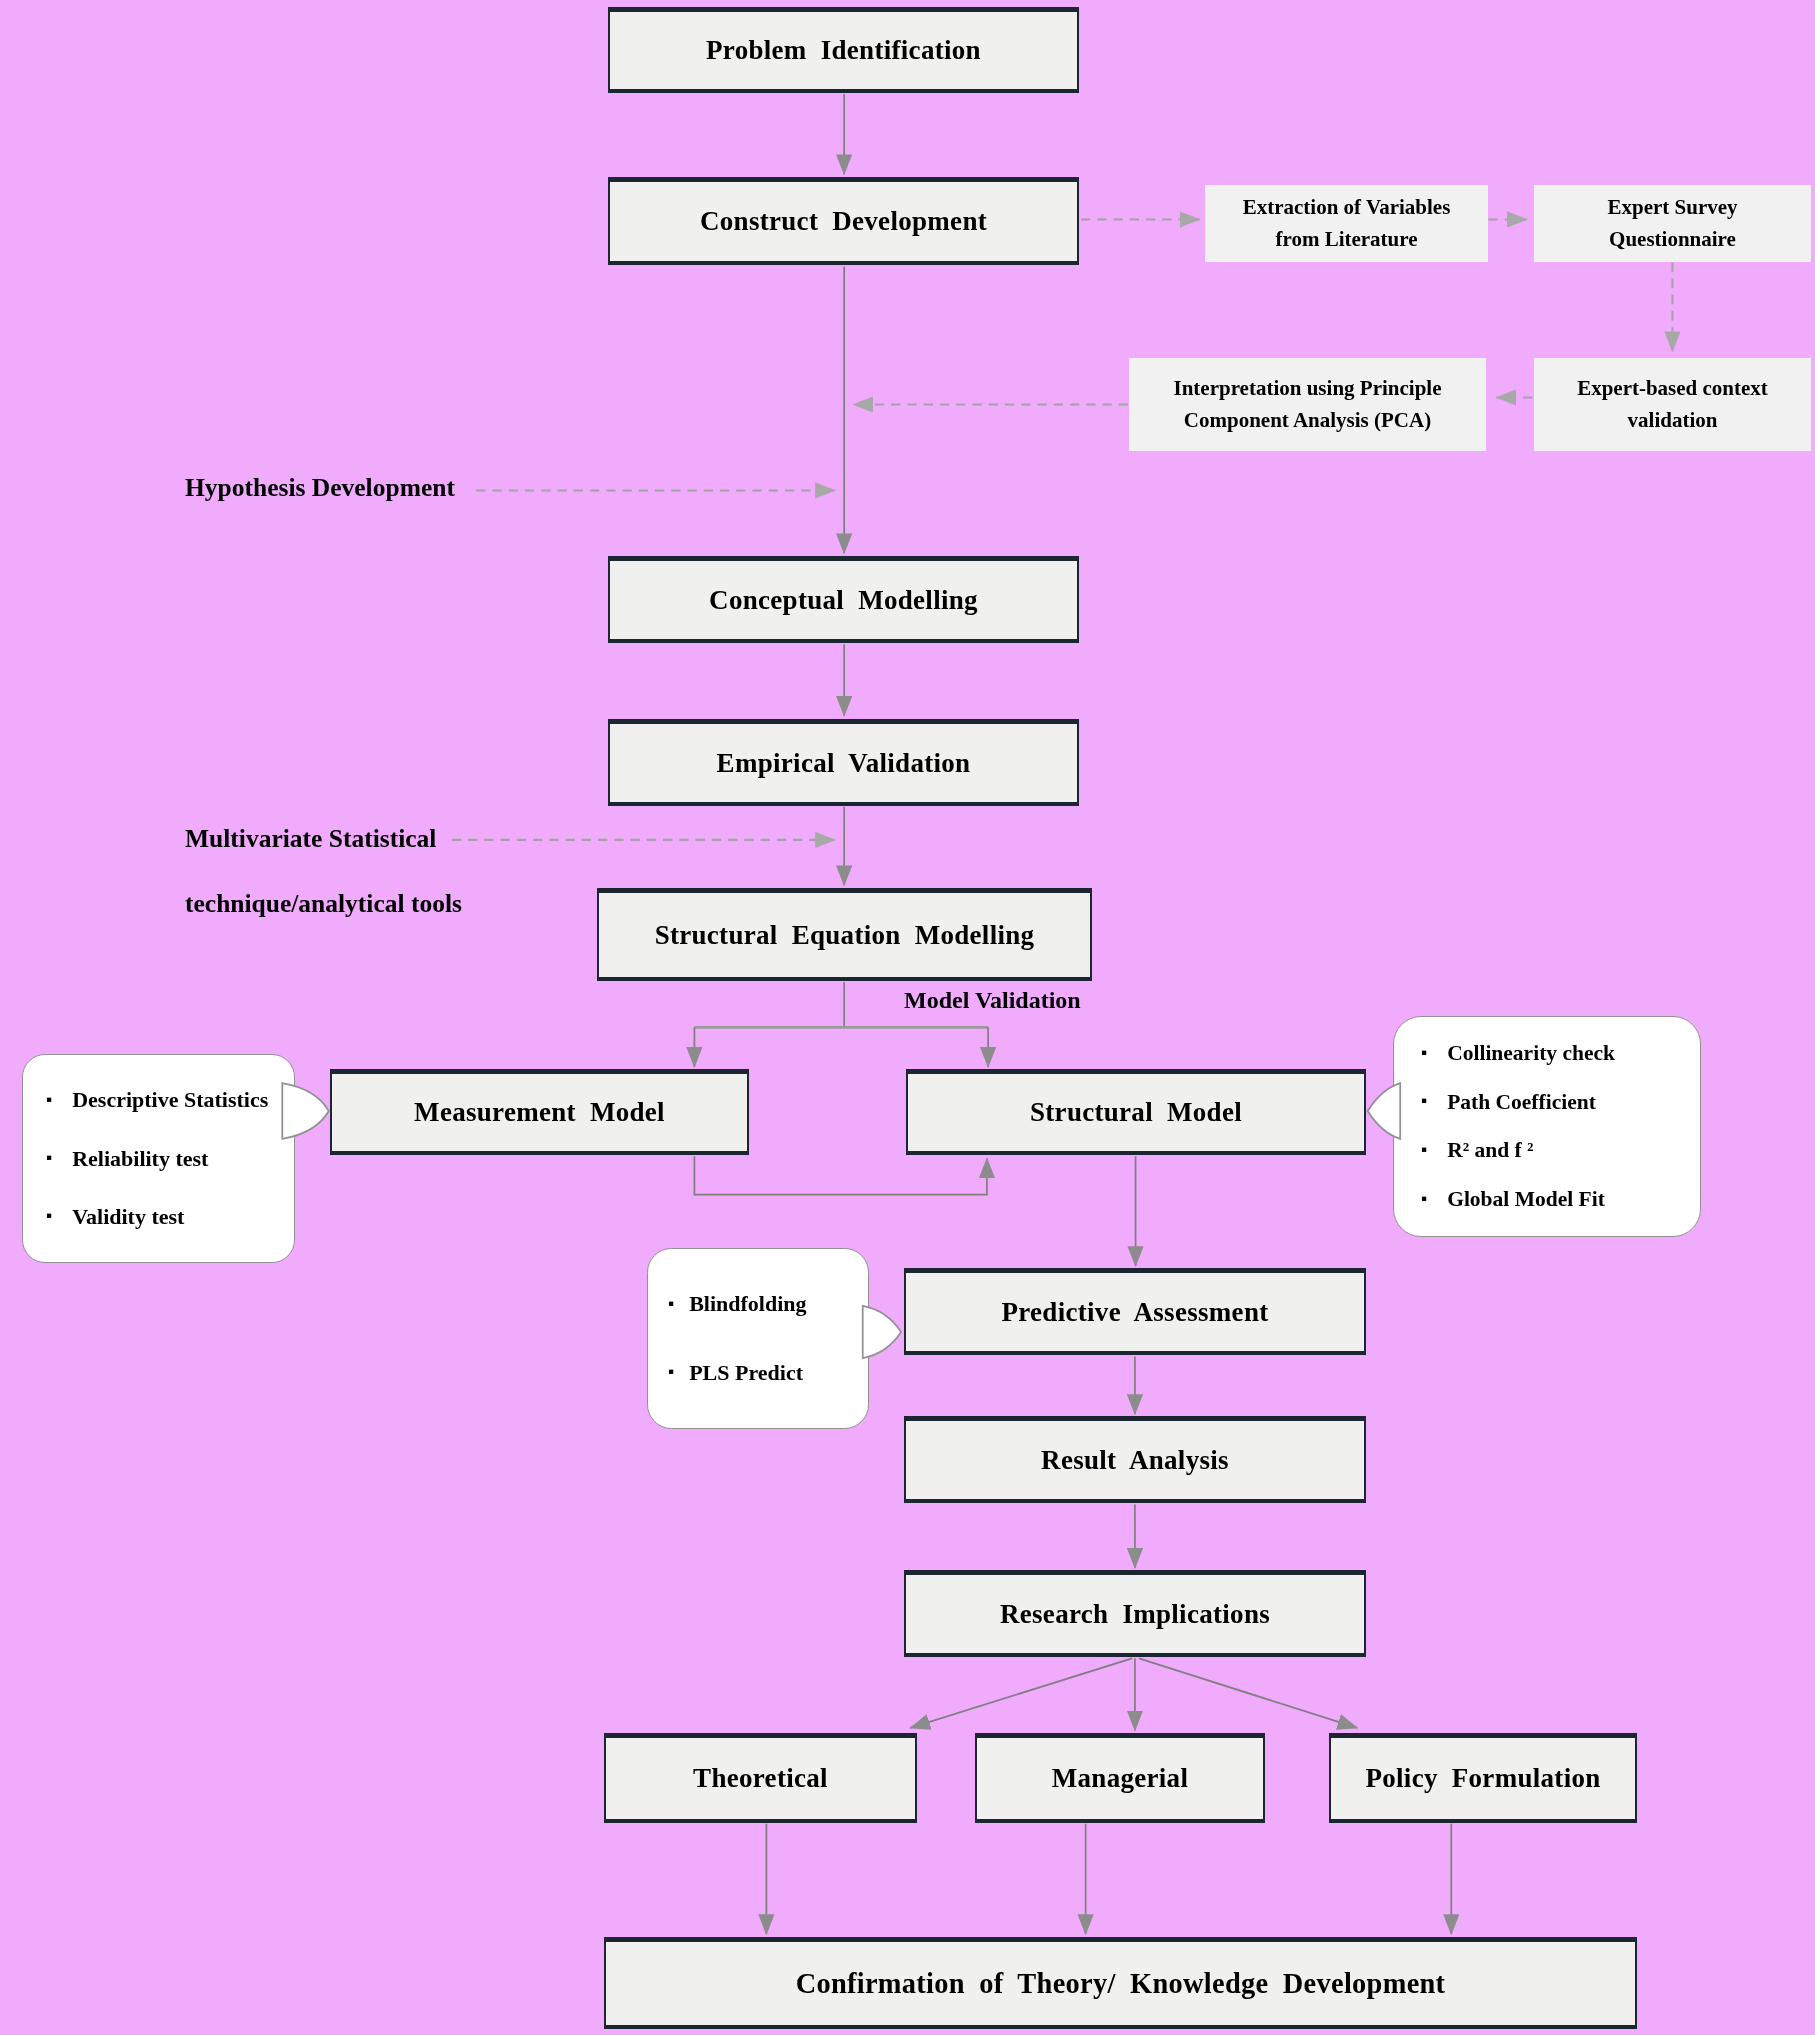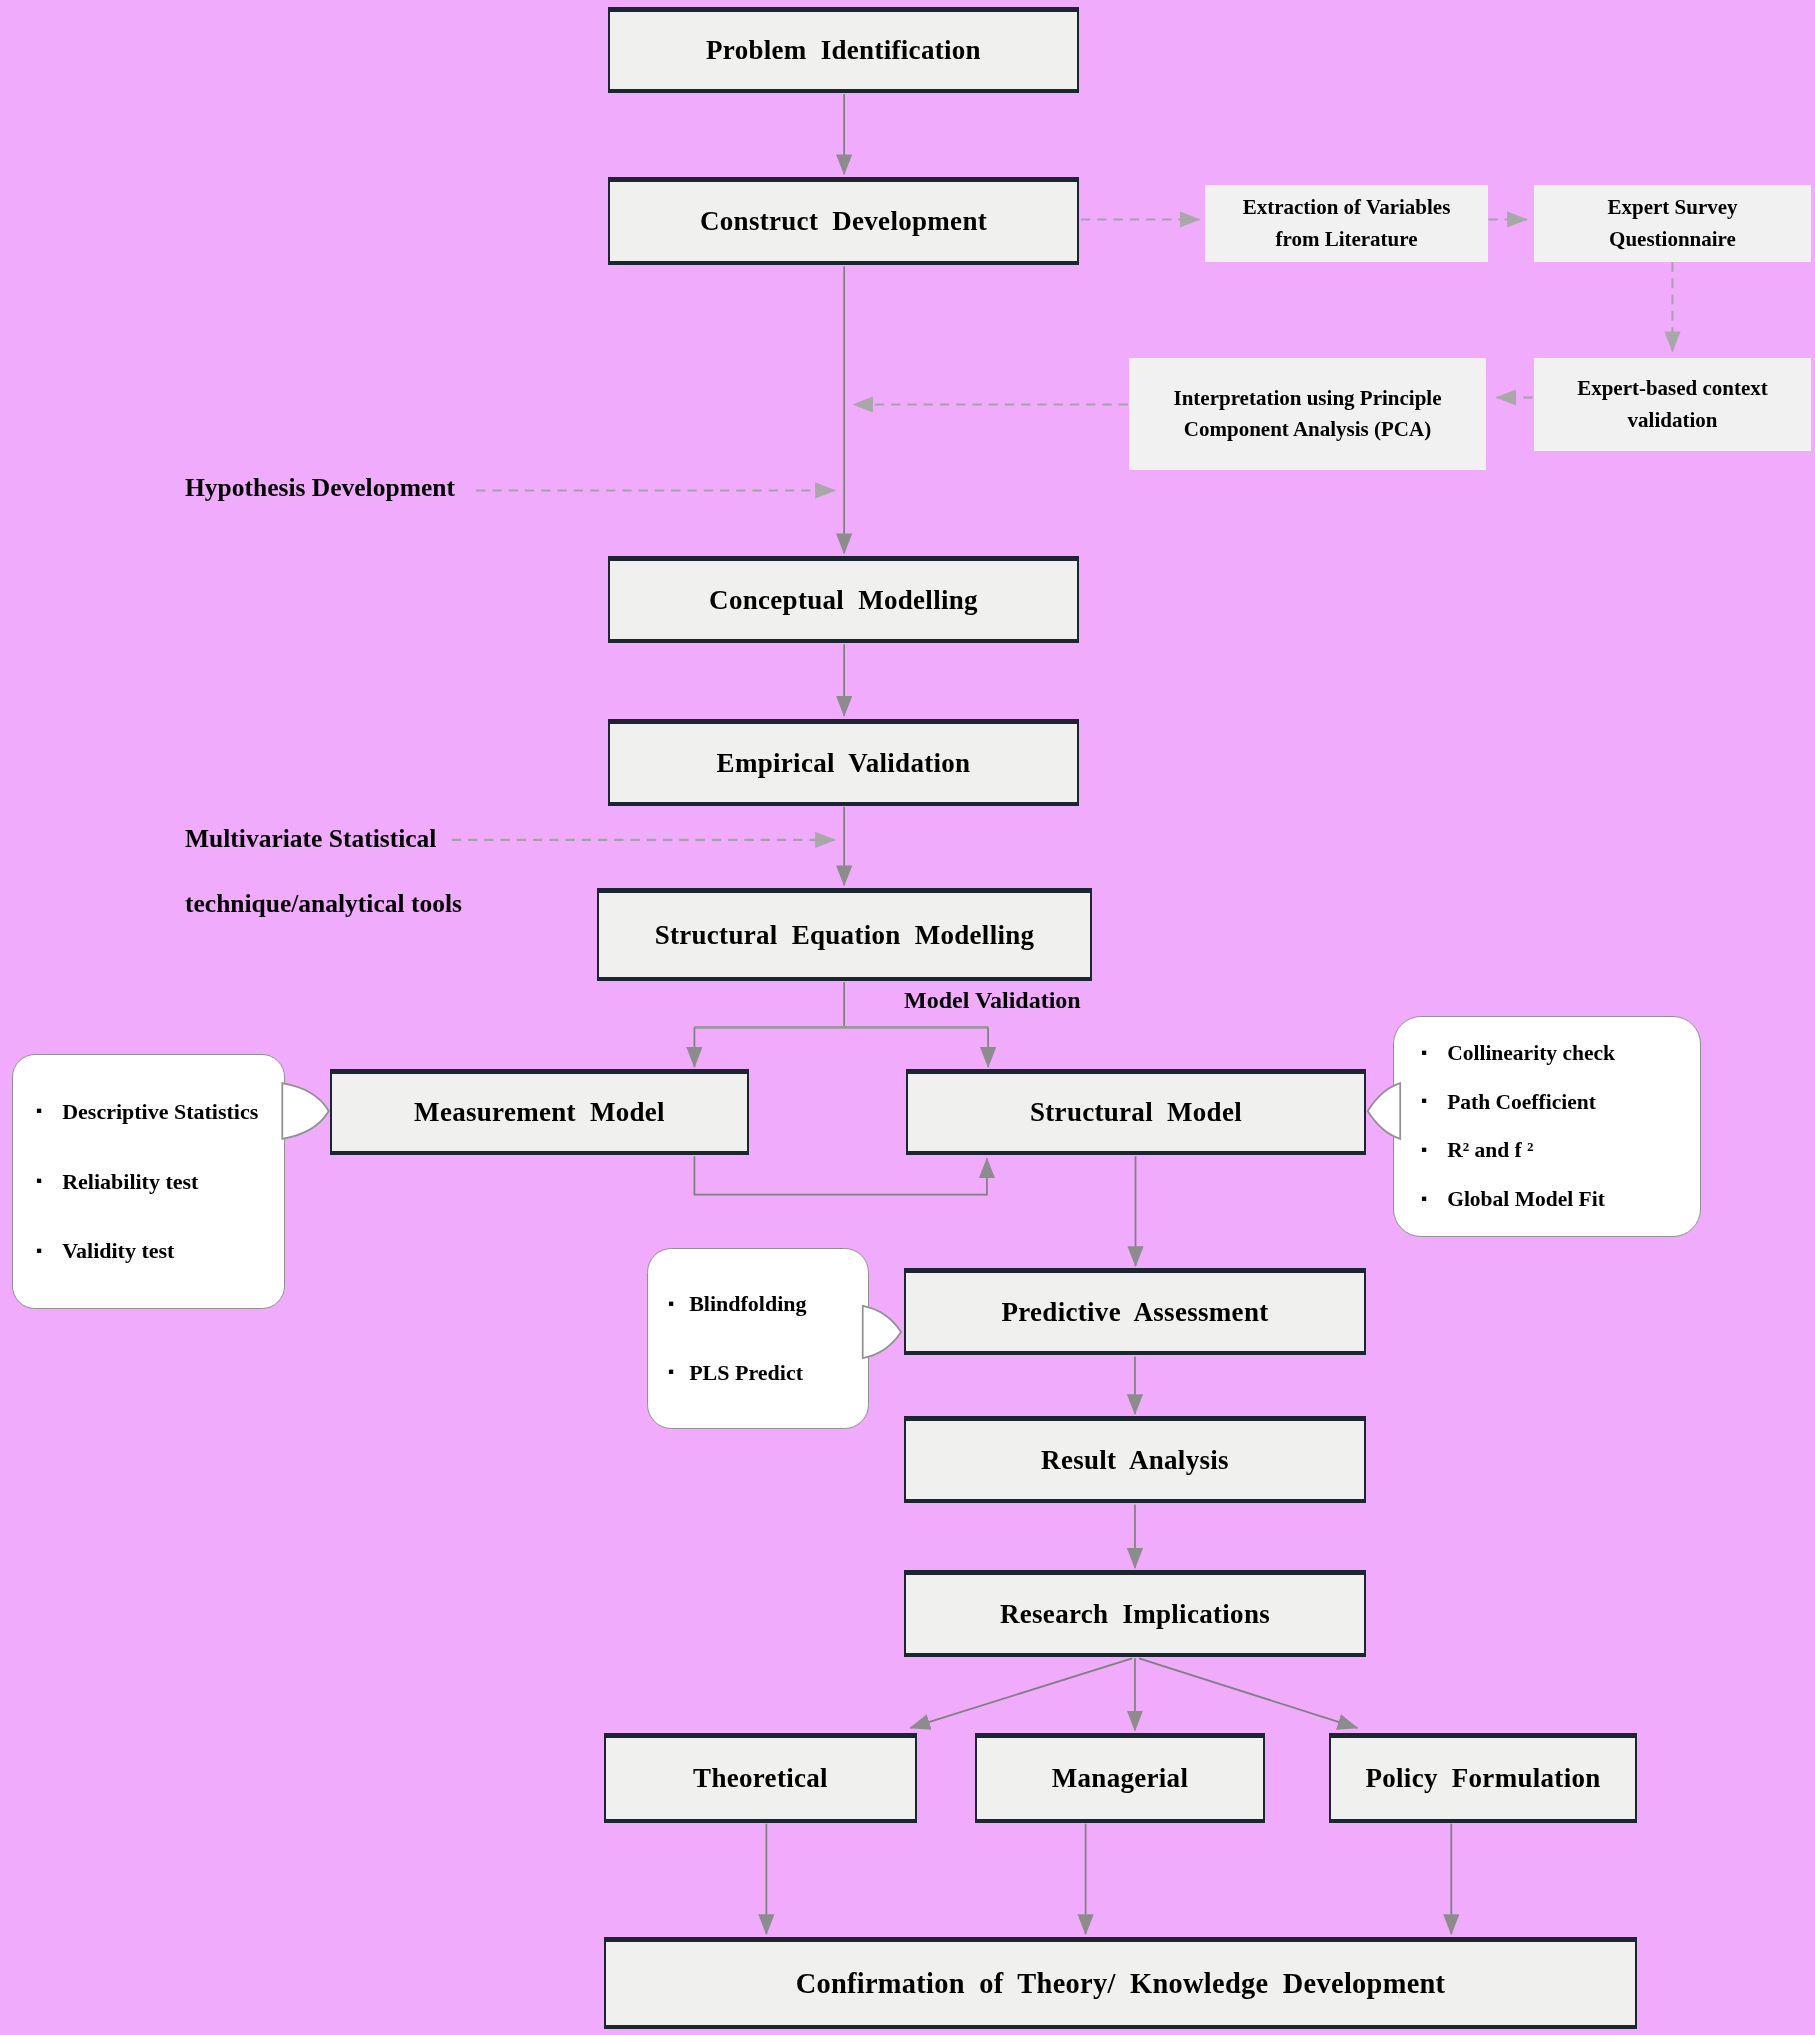--- a/index.html
+++ b/index.html
@@ -95,33 +95,33 @@
   <div class="box" style="left:975px;top:1733px;width:290px;height:90px">Managerial</div>
 
   <div class="box" style="left:1329px;top:1733px;width:308px;height:90px">Policy Formulation</div>
 
   <div class="box" style="left:604px;top:1937px;width:1033px;height:92px;font-size:28.4px">Confirmation of Theory/ Knowledge Development</div>
 
   <div class="sbox" style="left:1205px;top:185px;width:283px;height:77px">Extraction of Variables from Literature</div>
 
   <div class="sbox" style="left:1534px;top:185px;width:277px;height:77px;padding:8px 41px">Expert Survey Questionnaire</div>
 
-  <div class="sbox" style="left:1129px;top:358px;width:357px;height:112px;padding:8px 23px">Interpretation using Principle Component Analysis (PCA)</div>
+  <div class="sbox" style="left:1129px;top:358px;width:357px;height:93px;padding:8px 23px">Interpretation using Principle Component Analysis (PCA)</div>
 
   <div class="sbox" style="left:1534px;top:358px;width:277px;height:93px;padding:16px 41px">Expert-based context validation</div>
 
   <div class="lbl" style="left:185px;top:473px">Hypothesis Development</div>
 
   <div class="lbl" style="left:185px;top:824px">Multivariate Statistical</div>
 
   <div class="lbl" style="left:185px;top:889px">technique/analytical tools</div>
 
   <div class="lbl" style="left:904px;top:987px;font-size:24px">Model Validation</div>
 
-  <div class="callout" style="left:12px;top:1054px;width:273px;height:255px;border-radius:23px">
+  <div class="callout" style="left:22px;top:1054px;width:273px;height:209px;border-radius:23px">
     <ul>
       <li>
           <span class="blt"></span>
           <span>Descriptive Statistics</span>
         </li>
       <li>
           <span class="blt"></span>
           <span>Reliability test</span>
         </li>
       <li>

